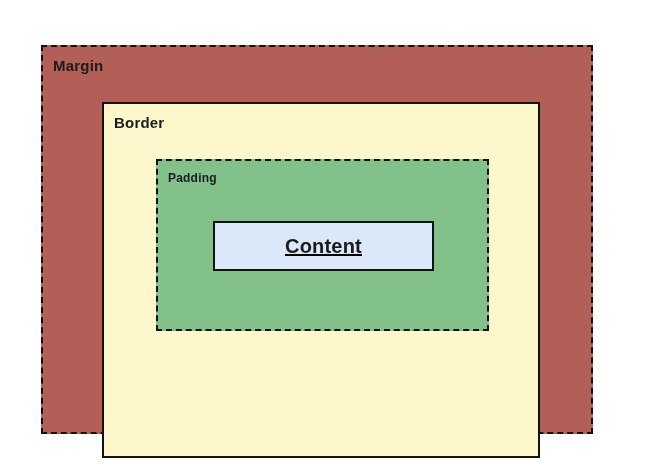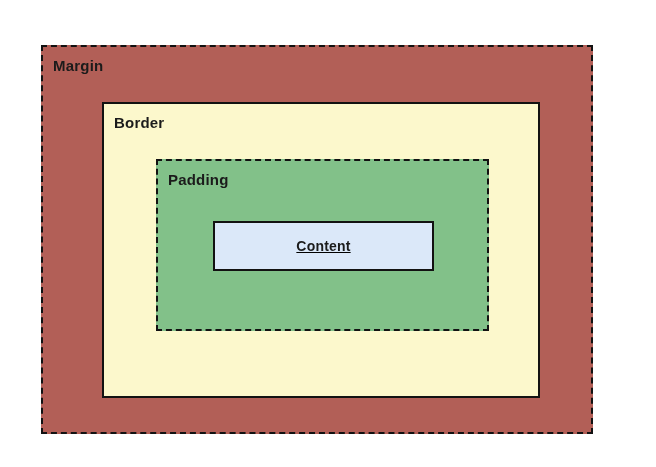--- a/index.html
+++ b/index.html
@@ -50,21 +50,21 @@
     left: 10px;
     top: 10px;
     font-size: 15px;
   }
 
   
   #border-box {
     left: 59px;
     top: 55px;
     width: 438px;
-    height: 296px;
+    height: 356px;
     background: #fcf8cc;
     border: 2px solid #121212;
     text-align: center;
   }
   #border-label {
     left: 10px;
     top: 10px;
     font-size: 15px;
   }
 
@@ -73,38 +73,38 @@
     left: 52px;
     top: 55px;
     width: 333px;
     height: 172px;
     background: #82c189;
     border: 2px dashed #121212;
   }
   #padding-label {
     left: 10px;
     top: 10px;
-    font-size: 15px;
+    font-size: 12px;
   }
 
   
   #content-box {
     left: 55px;
     top: 60px;
     width: 221px;
     height: 50px;
     background: #dbe8f9;
     border: 2px solid #121212;
     display: flex;
     align-items: center;
     justify-content: center;
   }
   #content-label {
     position: static;
-    font-size: 14px;
+    font-size: 20px;
   }
 </style>
 </head>
 <body>
 
 <div id="diagram-canvas" style="background: rgb(255, 255, 255);">
 
   <div class="box" id="margin-box" style="background: rgb(178, 95, 87); border-style: dashed; border-color: rgb(18, 18, 18);">
 
     <span class="box-label" id="margin-label" style="color: rgb(27, 27, 27);">Margin</span>

